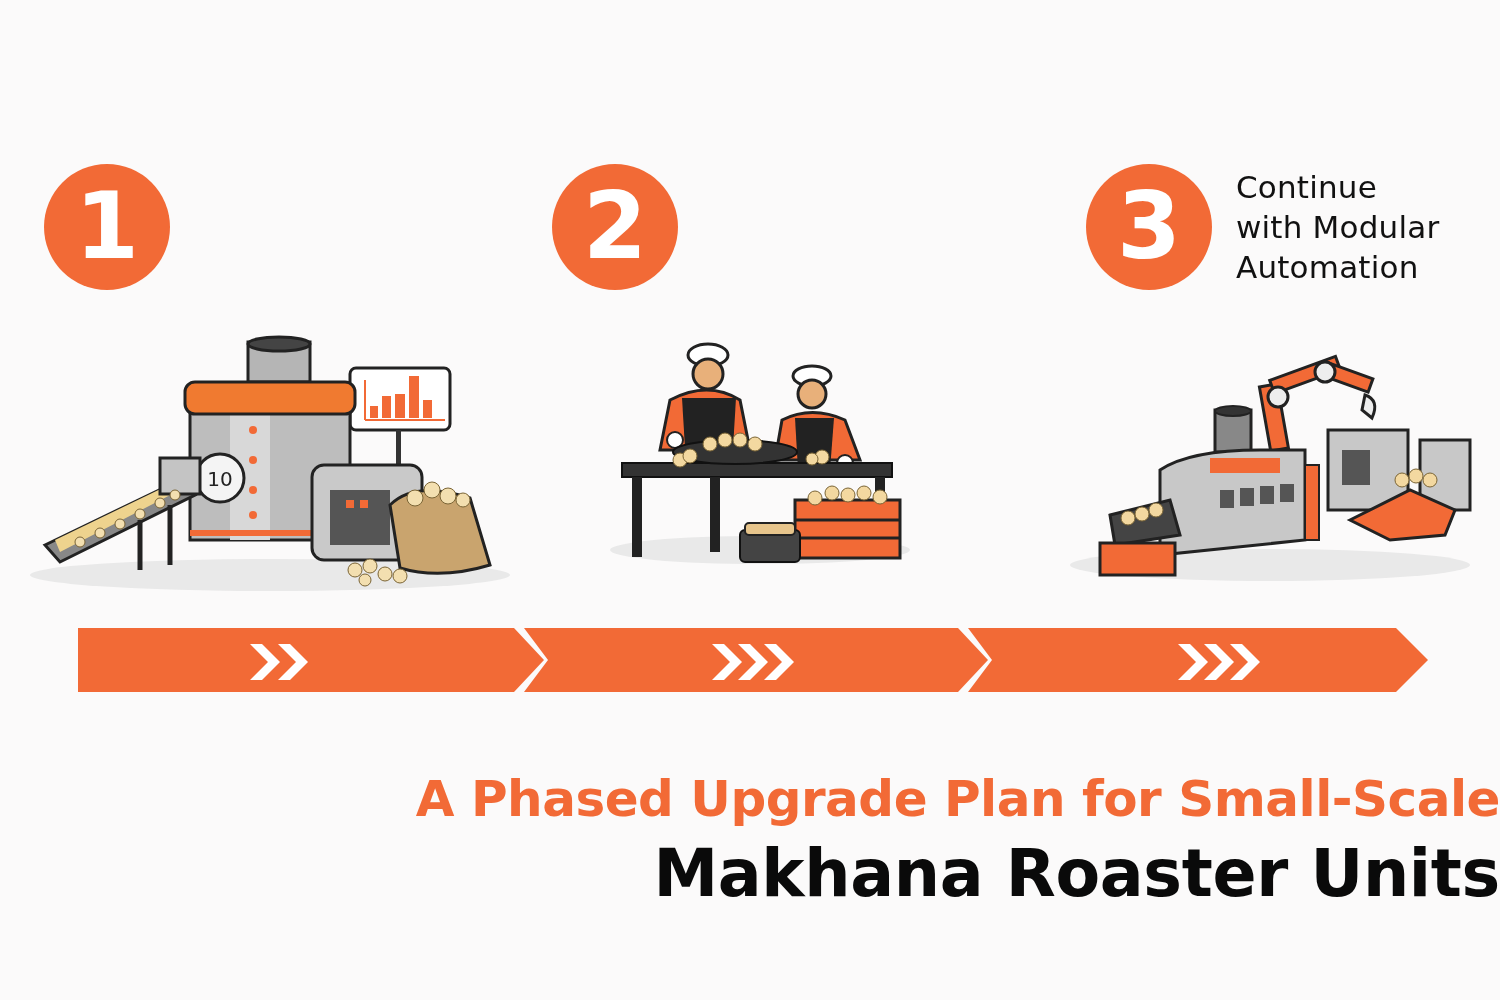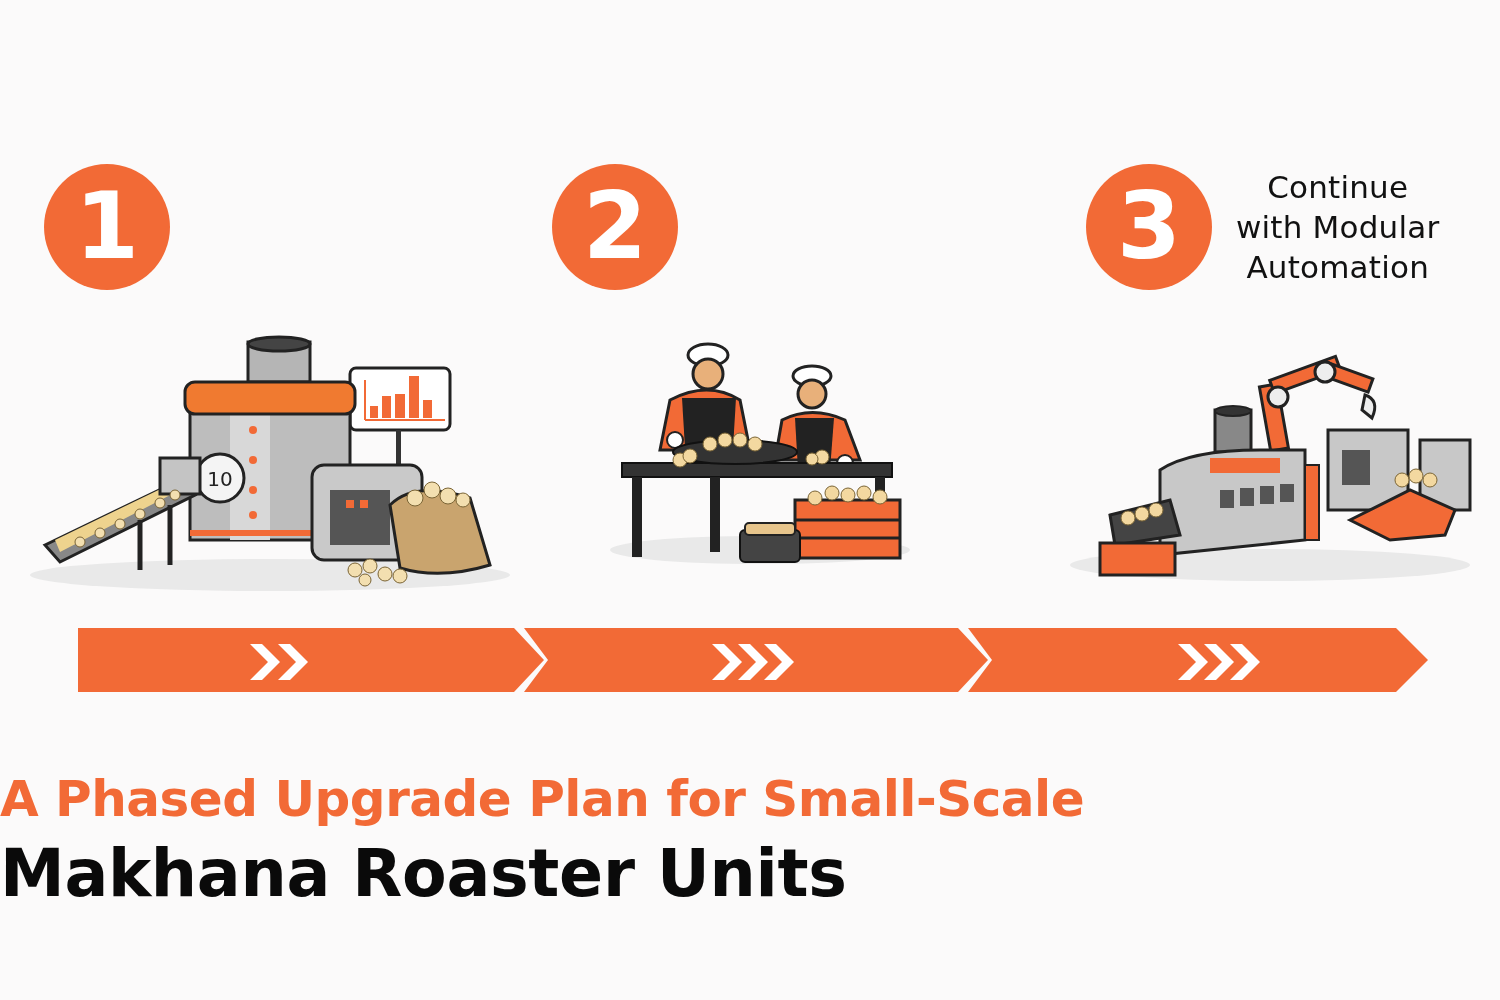--- a/index.html
+++ b/index.html
@@ -31,33 +31,33 @@
       margin-left: 26px;
       font-size: 31px;
       line-height: 40px;
       color: #111;
       white-space: pre-line;
       letter-spacing: 0.2px;
     }
     #step1 { left: 44px; top: 164px; }
     #step2 { left: 552px; top: 164px; }
     #step3 { left: 1086px; top: 164px; }
-    #step3 .step-text { margin-left: 24px; text-align: center; }
+    #step3 .step-text { margin-left: 24px; }
 
     .illus { position: absolute; text-decoration: underline; }
     #illus1 { left: 20px; top: 330px; width: 500px; height: 270px; }
     #illus2 { left: 590px; top: 330px; width: 330px; height: 250px; }
     #illus3 { left: 1060px; top: 340px; width: 420px; height: 250px; }
 
     #progress-bar { position: absolute; left: 0; top: 600px; width: 1500px; height: 110px; }
 
     .title {
       position: absolute;
       left: 0; width: 1500px;
-      text-align: left;
+      text-align: right;
       font-weight: bold;
       font-family: "DejaVu Sans", sans-serif;
     }
     #title-line1 { top: 770px; color: #f26a36; font-size: 50px; letter-spacing: -0.5px; }
     #title-line2 { top: 836px; color: #0a0a0a; font-size: 65px; letter-spacing: -0.3px; }
   </style>
 </head>
 <body>
 
 <div class="step" id="step1">

